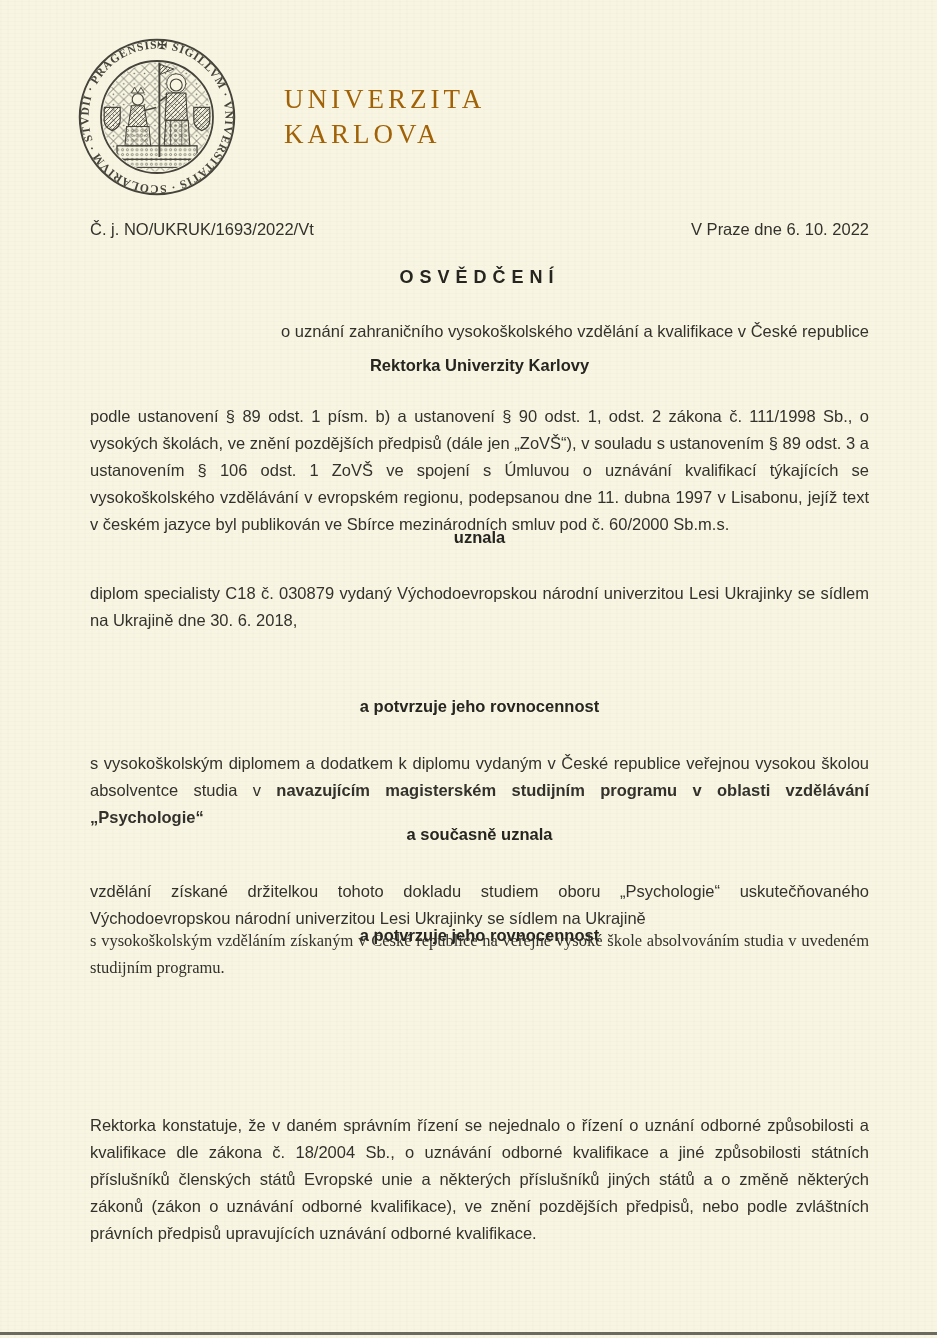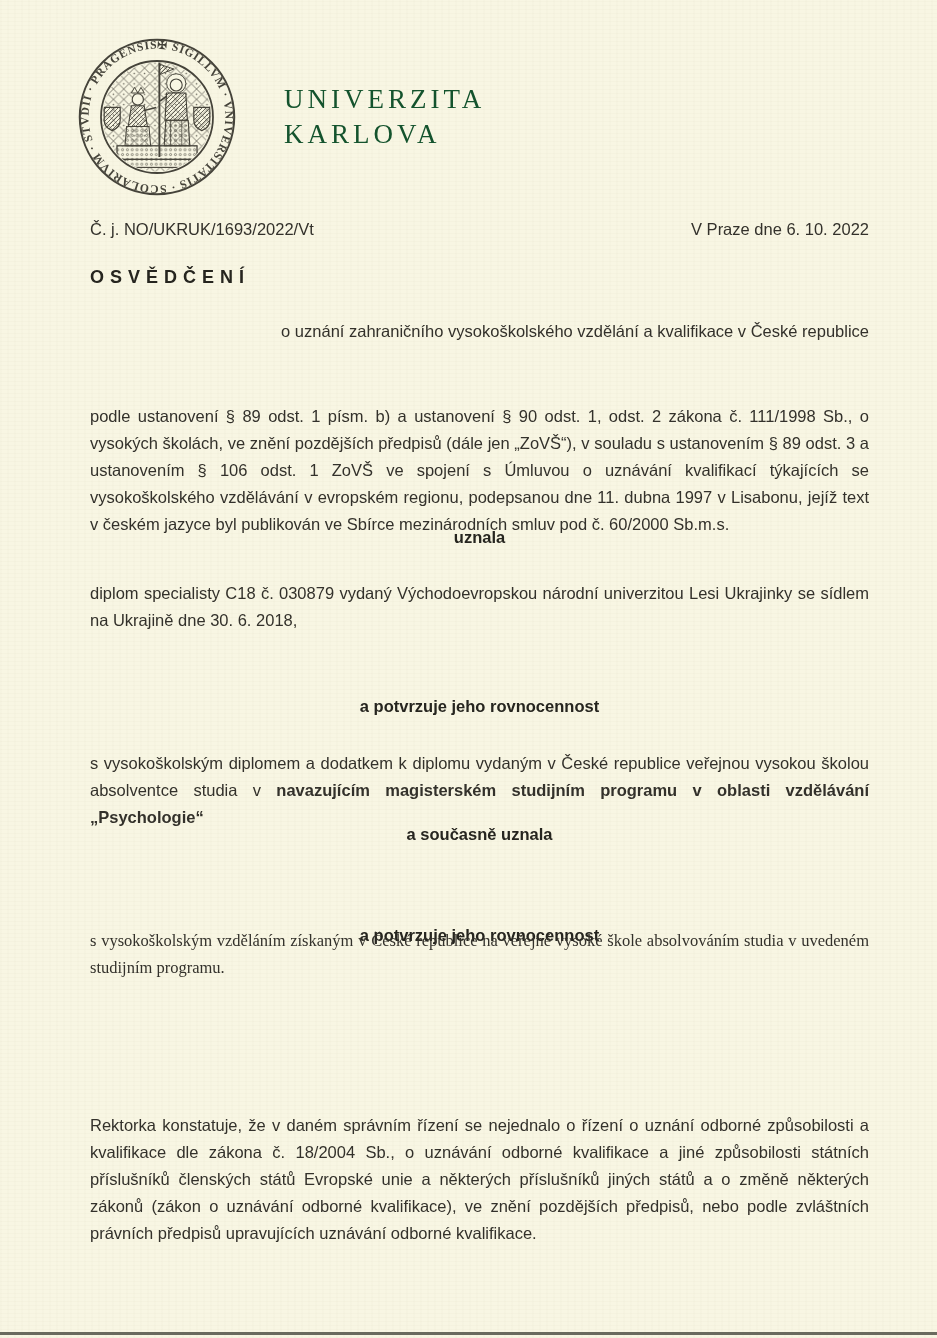--- a/index.html
+++ b/index.html
@@ -17,26 +17,26 @@
   }
   .page::before{ 
     content:"";position:absolute;inset:0;pointer-events:none;
     background:repeating-linear-gradient(0deg, rgba(110,100,60,0.025) 0 1px, transparent 1px 4px),
                repeating-linear-gradient(90deg, rgba(110,100,60,0.015) 0 2px, transparent 2px 7px);
   }
   .seal-wrap{position:absolute;left:77px;top:36px;width:160px;height:162px;}
   .univ-name{
     position:absolute;left:284px;top:82px;
     font-family:"Liberation Serif",serif;font-size:27px;line-height:35px;
-    letter-spacing:4px;color:#14532d;
+    letter-spacing:4px;color:#a16207;
   }
   .content{position:absolute;left:90px;top:0;width:779px;height:100%;}
   .meta-row{position:absolute;top:220px;left:0;width:100%;display:flex;justify-content:space-between;font-size:16.5px;gap:48px;}
   .block{position:absolute;left:0;width:100%;}
-  .doc-title{top:267px;text-align:left;font-weight:bold;font-size:18px;letter-spacing:6px;color:var(--heading-ink);}
+  .doc-title{top:267px;text-align:center;font-weight:bold;font-size:18px;letter-spacing:6px;color:var(--heading-ink);}
   .subtitle{top:322px;text-align:right;font-size:16.5px;}
   .authority{top:356px;text-align:center;font-weight:bold;font-size:16.5px;color:var(--heading-ink);}
   .para{font-size:16.5px;line-height:27px;text-align:justify;text-justify:inter-word;}
   .h-center{text-align:center;font-weight:bold;font-size:16.5px;color:var(--heading-ink);}
   .p-legal{top:386px;}
   .h-uznala{top:528px;}
   .p-diploma{top:563px;}
   .p-applicant{top:632px;}
   .h-eq1{top:697px;}
   .p-czdiploma{top:733px;}
@@ -121,34 +121,36 @@
 
     <div class="meta-row">
       <span>Č. j. NO/UKRUK/1693/2022/Vt</span>
       <span>V Praze dne 6. 10. 2022</span>
     </div>
 
     <div class="block doc-title">OSVĚDČENÍ</div>
 
     <div class="block subtitle">o uznání zahraničního vysokoškolského vzdělání a kvalifikace v České republice</div>
 
+    <div class="block authority">Rektorka Univerzity Karlovy</div>
 
     <p class="block para p-legal">podle ustanovení § 89 odst. 1 písm. b) a ustanovení § 90 odst. 1, odst. 2 zákona č. 111/1998 Sb., o vysokých školách, ve znění pozdějších předpisů (dále jen „ZoVŠ“), v souladu s ustanovením § 89 odst. 3 a ustanovením § 106 odst. 1 ZoVŠ ve spojení s Úmluvou o uznávání kvalifikací týkajících se vysokoškolského vzdělávání v evropském regionu, podepsanou dne 11. dubna 1997 v Lisabonu, jejíž text v českém jazyce byl publikován ve Sbírce mezinárodních smluv pod č. 60/2000 Sb.m.s.</p>
 
     <div class="block h-center h-uznala">uznala</div>
 
     <p class="block para p-diploma">diplom specialisty C18 č. 030879 vydaný Východoevropskou národní univerzitou Lesi Ukrajinky se sídlem na Ukrajině dne 30. 6. 2018,</p>
 
 
     <div class="block h-center h-eq1">a potvrzuje jeho rovnocennost</div>
 
     <p class="block para p-czdiploma"><span>s vysokoškolským diplomem a dodatkem k diplomu vydaným v České republice veřejnou vysokou školou absolventce studia v </span><strong>navazujícím magisterském studijním programu v oblasti vzdělávání „Psychologie“</strong></p>
 
     <div class="block h-center h-soucasne">a současně uznala</div>
 
+    <p class="block para p-education">vzdělání získané držitelkou tohoto dokladu studiem oboru „Psychologie“ uskutečňovaného Východoevropskou národní univerzitou Lesi Ukrajinky se sídlem na Ukrajině</p>
 
     <div class="block h-center h-eq2">a potvrzuje jeho rovnocennost</div>
 
     <p class="block para p-czeducation">s vysokoškolským vzděláním získaným v České republice na veřejné vysoké škole absolvováním studia v uvedeném studijním programu.</p>
 
 
     <p class="block para p-disclaimer">Rektorka konstatuje, že v daném správním řízení se nejednalo o řízení o uznání odborné způsobilosti a kvalifikace dle zákona č. 18/2004 Sb., o uznávání odborné kvalifikace a jiné způsobilosti státních příslušníků členských států Evropské unie a některých příslušníků jiných států a o změně některých zákonů (zákon o uznávání odborné kvalifikace), ve znění pozdějších předpisů, nebo podle zvláštních právních předpisů upravujících uznávání odborné kvalifikace.</p>
 
   </div>
 

